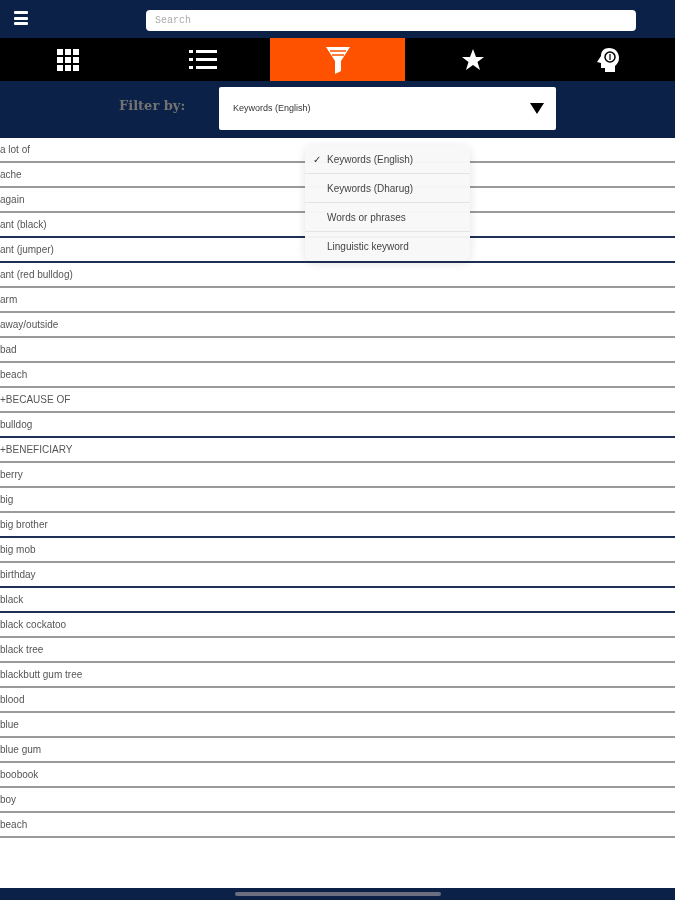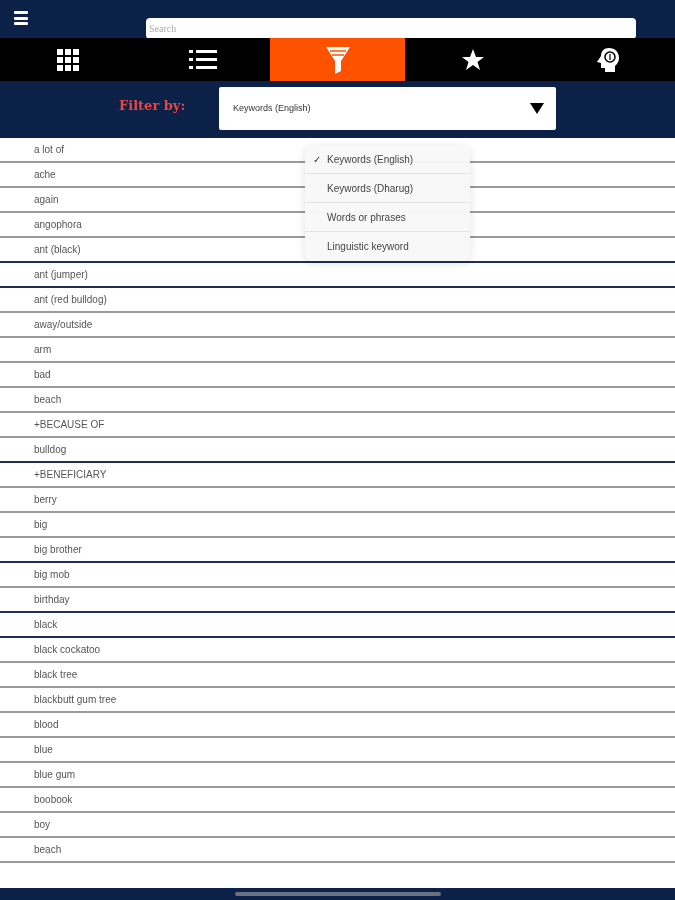--- a/index.html
+++ b/index.html
@@ -1,31 +1,31 @@
 <!DOCTYPE html>
 <html><head>
 <meta charset="utf-8">
 <style>
   * { box-sizing: border-box; margin: 0; padding: 0; }
   body { width: 675px; height: 900px; overflow: hidden; background: #fff; font-family: "Liberation Sans", sans-serif; position: relative; }
   .topbar { position: absolute; left: 0; top: 0; width: 675px; height: 38px; background: #0b2147; }
   .menu-btn { position: absolute; left: 14px; top: 11px; width: 14px; height: 14px; display: flex; flex-direction: column; justify-content: space-between; }
   .menu-btn span { display: block; height: 3px; background: #fff; border-radius: 1px; }
-  .search { position: absolute; left: 146px; top: 18px; width: 490px; height: 21px; background: #fff; border-radius: 4px; border: none; font-size: 10px; padding-left: 3px; color: #999; font-family: Liberation Serif, serif; }
+  .search { position: absolute; left: 146px; top: 10px; width: 490px; height: 21px; background: #fff; border-radius: 4px; border: none; font-size: 10px; padding-left: 9px; color: #999; font-family: Liberation Mono, monospace; }
   .search::placeholder { color: #aaa; }
   .tabs { position: absolute; left: 0; top: 38px; width: 675px; height: 43px; background: #000; display: flex; }
   .tab { flex: 1; display: flex; align-items: center; justify-content: center; }
   .tab.active { background: #ff5200; }
   .filterbar { position: absolute; left: 0; top: 81px; width: 675px; height: 57px; background: #0b2147; }
-  .filter-label { position: absolute; left: 119px; top: 98px; color: #ef4444; font-family: "DejaVu Serif", serif; font-weight: bold; font-size: 13px; }
+  .filter-label { position: absolute; left: 119px; top: 98px; color: #737373; font-family: "DejaVu Serif", serif; font-weight: bold; font-size: 13px; }
   .select { position: absolute; left: 219px; top: 87px; width: 337px; height: 43px; background: #fff; border-radius: 2px; }
   .select-value { position: absolute; left: 14px; top: 16px; font-size: 9px; color: #333; }
   .select-caret { position: absolute; right: 12px; top: 16px; width: 0; height: 0; border-left: 7px solid transparent; border-right: 7px solid transparent; border-top: 11px solid #000; }
   .list { position: absolute; left: 0; top: 138px; width: 675px; }
-  .row { height: 25px; border-bottom: 2px solid #9a9a9a; display: flex; align-items: center; padding-left: 34px; font-size: 10px; color: #555; background: #fff; }
+  .row { height: 25px; border-bottom: 2px solid #9a9a9a; display: flex; align-items: center; font-size: 10px; color: #555; background: #fff; }
   .row.navy { border-bottom-color: #1f2f55; }
   .dropdown { position: absolute; left: 305px; top: 145px; width: 165px; height: 116px; background: rgba(248,248,248,0.97); border-radius: 8px; box-shadow: 0 2px 10px rgba(0,0,0,0.12); }
   .dd-item { height: 29px; display: flex; align-items: center; padding-left: 22px; font-size: 10px; color: #444; border-bottom: 1px solid #e4e4e4; position: relative; }
   .dd-item:last-child { border-bottom: none; }
   .dd-check { position: absolute; left: 8px; font-size: 10px; color: #333; }
   .bottombar { position: absolute; left: 0; top: 888px; width: 675px; height: 12px; background: #0b2147; }
   .home-ind { position: absolute; left: 235px; top: 892px; width: 206px; height: 4px; border-radius: 2px; background: #6b7080; }
 </style>
 </head>
 <body>
@@ -91,26 +91,25 @@
 <div class="filter-label">Filter by:</div>
 <div class="select">
   <span class="select-value">Keywords (English)</span>
   <span class="select-caret"></span>
 </div>
 
 <div class="list" id="word-list">
     <div class="row">a lot of</div>
     <div class="row">ache</div>
     <div class="row">again</div>
-    <div class="row">angophora</div>
     <div class="row navy">ant (black)</div>
     <div class="row navy">ant (jumper)</div>
     <div class="row">ant (red bulldog)</div>
+    <div class="row">arm</div>
     <div class="row">away/outside</div>
-    <div class="row">arm</div>
     <div class="row">bad</div>
     <div class="row">beach</div>
     <div class="row">+BECAUSE OF</div>
     <div class="row navy">bulldog</div>
     <div class="row">+BENEFICIARY</div>
     <div class="row">berry</div>
     <div class="row">big</div>
     <div class="row navy">big brother</div>
     <div class="row">big mob</div>
     <div class="row navy">birthday</div>

